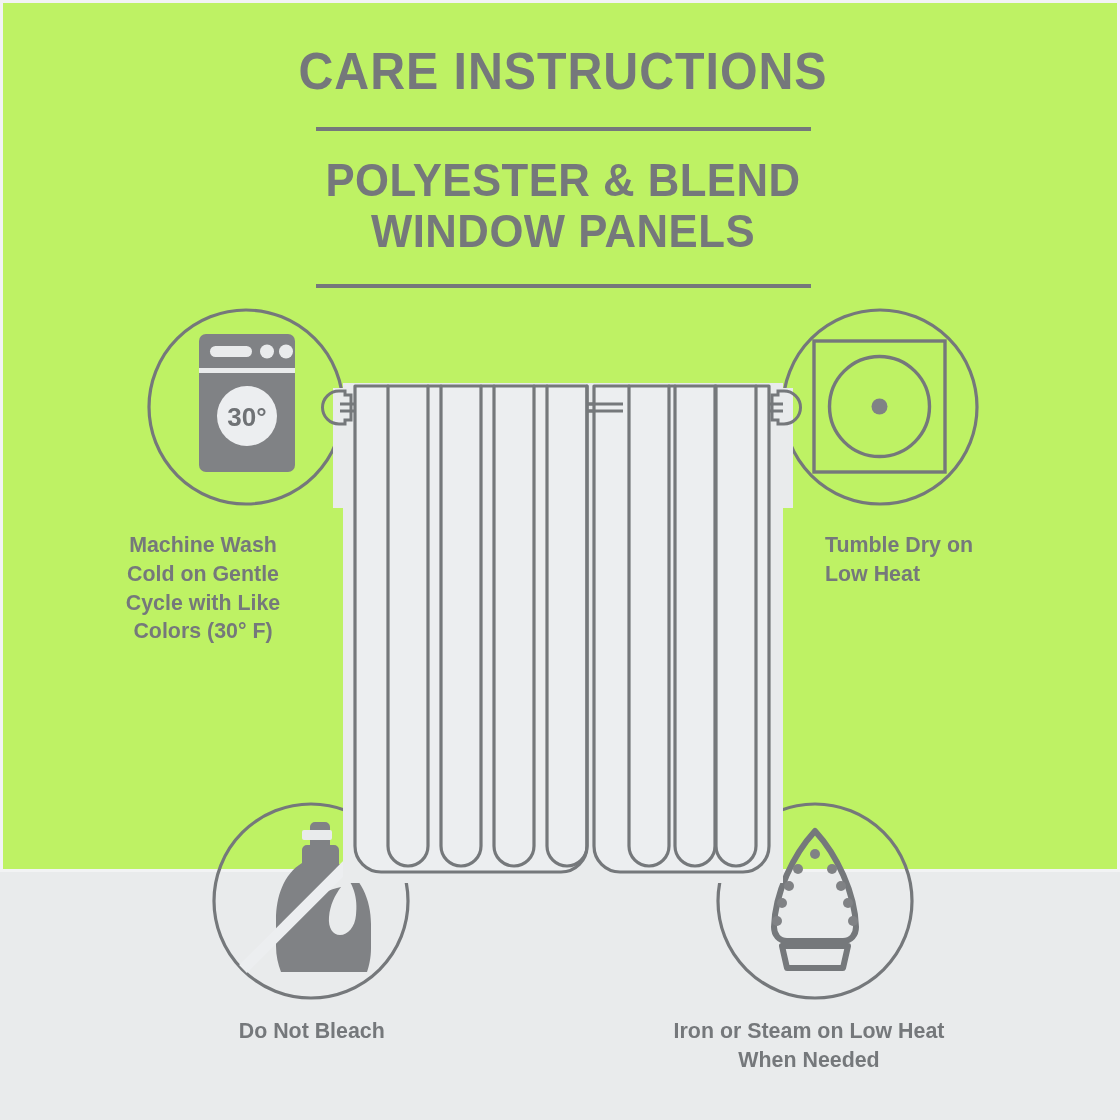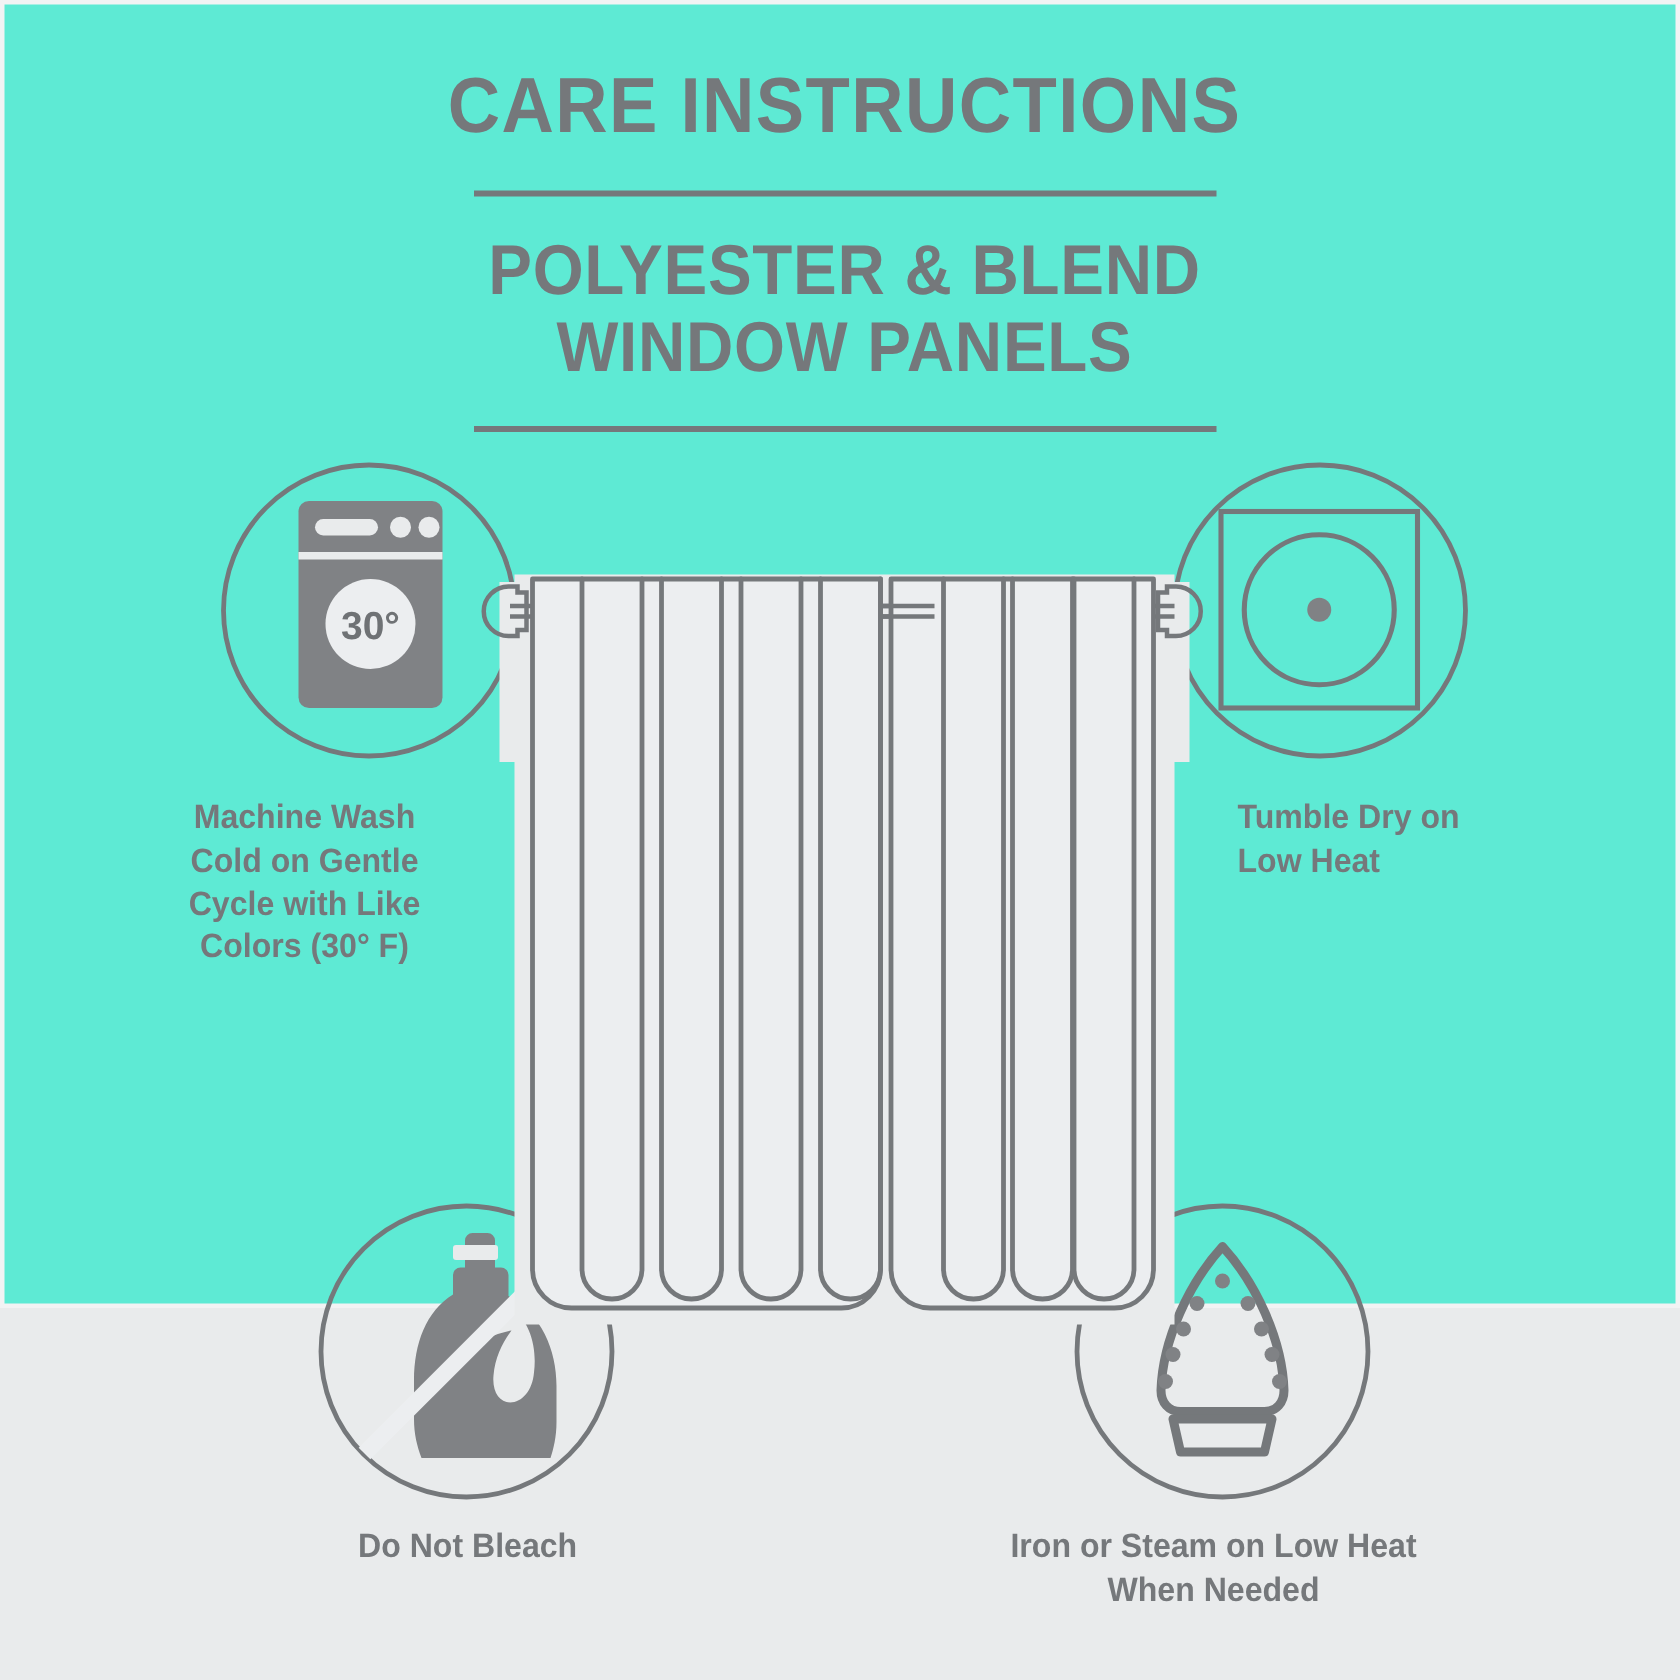--- a/index.html
+++ b/index.html
@@ -10,21 +10,21 @@
   body {
     width: 1120px;
     height: 1120px;
     font-family: "Liberation Sans", sans-serif;
     overflow: hidden;
   }
   #page {
     position: relative;
     width: 1120px;
     height: 872px;
-    background: #5eead4;
+    background: #bef264;
     box-sizing: border-box;
     border: 3px solid #f2f3f4;
   }
   #artboard {
     position: absolute;
     left: 0; top: 0;
     width: 1120px;
     height: 1120px;
   }
   .title {

